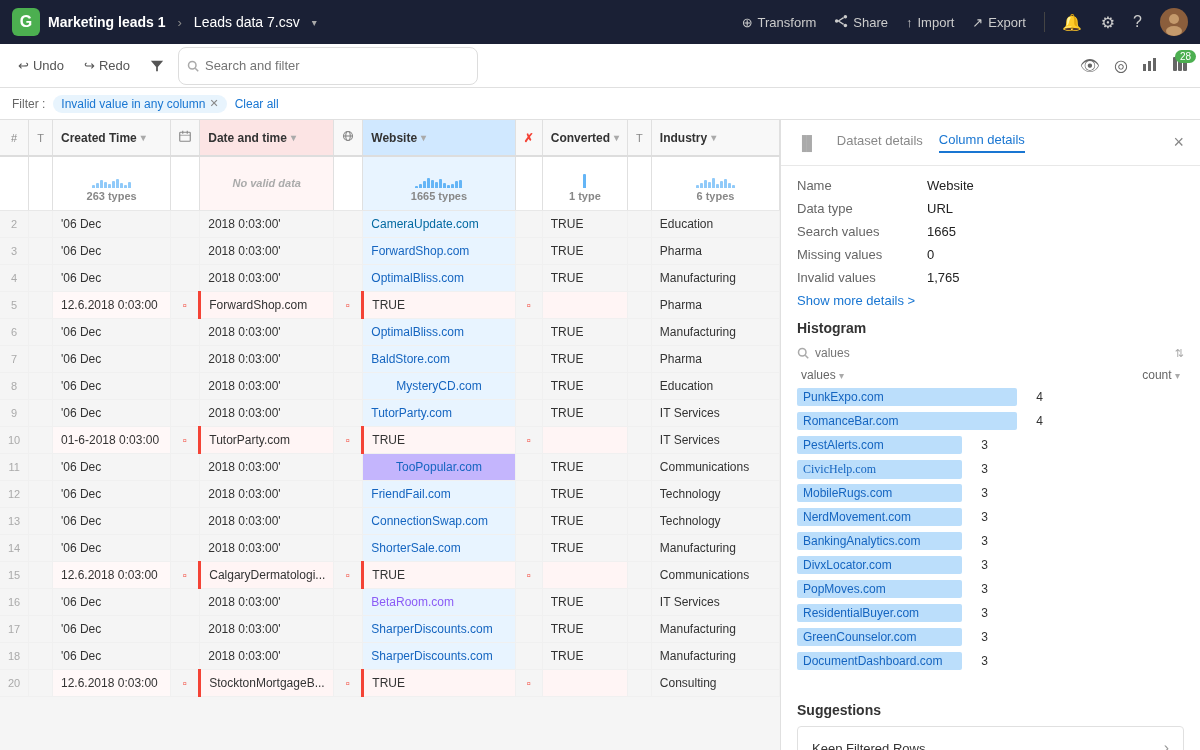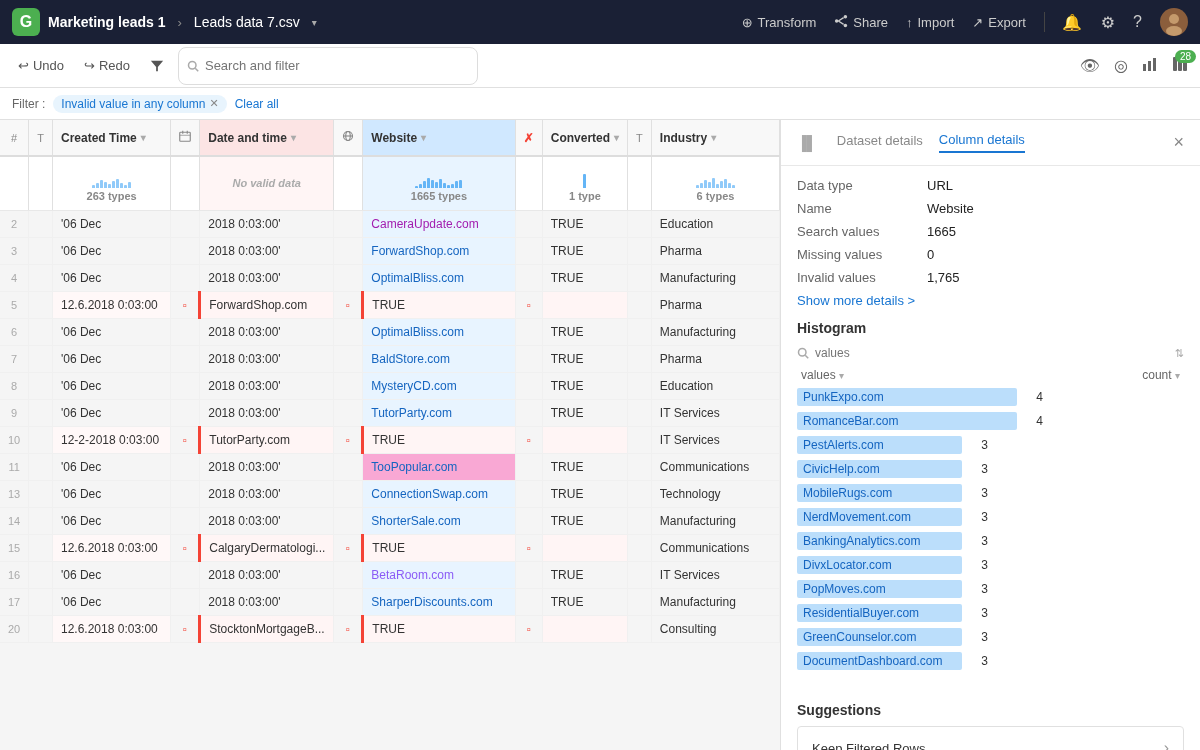--- a/index.html
+++ b/index.html
@@ -421,21 +421,21 @@
           </tr>
         </thead>
         <tbody id="table-body">
         <tr>
               <td class="row-num">2</td>
               <td style="text-align: center;"></td>
               <td>'06 Dec</td>
               <td style="text-align: center;"></td>
               <td>2018 0:03:00'</td>
               <td style="text-align: center;"></td>
-              <td style="background: rgb(232, 244, 255); color: #a21caf;">CameraUpdate.com</td>
+              <td style="background: rgb(232, 244, 255); color: #0369a1;">CameraUpdate.com</td>
               <td style="text-align: center;"></td>
               <td>TRUE</td>
               <td style="text-align: center;"></td>
               <td>Education</td>
             </tr>
             <tr>
               <td class="row-num">3</td>
               <td style="text-align: center;"></td>
               <td>'06 Dec</td>
               <td style="text-align: center;"></td>
@@ -499,21 +499,21 @@
               <td style="text-align: center;"></td>
               <td>Pharma</td>
             </tr>
             <tr>
               <td class="row-num">8</td>
               <td style="text-align: center;"></td>
               <td>'06 Dec</td>
               <td style="text-align: center;"></td>
               <td>2018 0:03:00'</td>
               <td style="text-align: center;"></td>
-              <td style="background: rgb(232, 244, 255); color: rgb(21, 101, 192);">MysteryCD.com</td>
+              <td style="background: rgb(232, 244, 255); color: rgb(21, 101, 192); text-align: center;">MysteryCD.com</td>
               <td style="text-align: center;"></td>
               <td>TRUE</td>
               <td style="text-align: center;"></td>
               <td>Education</td>
             </tr>
             <tr>
               <td class="row-num">9</td>
               <td style="text-align: center;"></td>
               <td>'06 Dec</td>
               <td style="text-align: center;"></td>
@@ -521,42 +521,55 @@
               <td style="text-align: center;"></td>
               <td style="background: rgb(232, 244, 255); color: rgb(21, 101, 192);">TutorParty.com</td>
               <td style="text-align: center;"></td>
               <td>TRUE</td>
               <td style="text-align: center;"></td>
               <td>IT Services</td>
             </tr>
             <tr>
               <td class="row-num">10</td>
               <td style="text-align: center;"></td>
-              <td style="background: rgb(255, 248, 248);">12-2-2018 0:03:00</td>
+              <td style="background: rgb(255, 248, 248);">01-6-2018 0:03:00</td>
               <td style="text-align: center;"><span style="color:#f44336;font-size:11px;">▫</span></td>
               <td style="background: rgb(255, 245, 245); border-left: 3px solid rgb(244, 67, 54);">TutorParty.com</td>
               <td style="text-align: center;"><span style="color:#f44336; font-size:11px;">▫</span></td>
               <td style="background: rgb(255, 245, 245); border-left: 3px solid rgb(244, 67, 54);">TRUE</td>
               <td style="text-align: center;"><span style="color:#f44336;font-size:11px;">▫</span></td>
               <td style="background: rgb(255, 245, 245);"></td>
               <td style="text-align: center;"></td>
               <td>IT Services</td>
             </tr>
             <tr>
               <td class="row-num">11</td>
               <td style="text-align: center;"></td>
               <td>'06 Dec</td>
               <td style="text-align: center;"></td>
               <td>2018 0:03:00'</td>
               <td style="text-align: center;"></td>
-              <td style="background: #f9a8d4; color: rgb(21, 101, 192);">TooPopular.com</td>
+              <td style="background: #c4b5fd; color: rgb(21, 101, 192); text-align: center;">TooPopular.com</td>
               <td style="text-align: center;"></td>
               <td>TRUE</td>
               <td style="text-align: center;"></td>
               <td>Communications</td>
+            </tr>
+            <tr>
+              <td class="row-num">12</td>
+              <td style="text-align: center;"></td>
+              <td>'06 Dec</td>
+              <td style="text-align: center;"></td>
+              <td>2018 0:03:00'</td>
+              <td style="text-align: center;"></td>
+              <td style="background: rgb(232, 244, 255); color: rgb(21, 101, 192);">FriendFail.com</td>
+              <td style="text-align: center;"></td>
+              <td>TRUE</td>
+              <td style="text-align: center;"></td>
+              <td>Technology</td>
             </tr>
             <tr>
               <td class="row-num">13</td>
               <td style="text-align: center;"></td>
               <td>'06 Dec</td>
               <td style="text-align: center;"></td>
               <td>2018 0:03:00'</td>
               <td style="text-align: center;"></td>
               <td style="background: rgb(232, 244, 255); color: rgb(21, 101, 192);">ConnectionSwap.com</td>
               <td style="text-align: center;"></td>
@@ -598,20 +611,33 @@
               <td>2018 0:03:00'</td>
               <td style="text-align: center;"></td>
               <td style="background: rgb(232, 244, 255); color: #8b5cf6;">BetaRoom.com</td>
               <td style="text-align: center;"></td>
               <td>TRUE</td>
               <td style="text-align: center;"></td>
               <td>IT Services</td>
             </tr>
             <tr>
               <td class="row-num">17</td>
+              <td style="text-align: center;"></td>
+              <td>'06 Dec</td>
+              <td style="text-align: center;"></td>
+              <td>2018 0:03:00'</td>
+              <td style="text-align: center;"></td>
+              <td style="background: rgb(232, 244, 255); color: rgb(21, 101, 192);">SharperDiscounts.com</td>
+              <td style="text-align: center;"></td>
+              <td>TRUE</td>
+              <td style="text-align: center;"></td>
+              <td>Manufacturing</td>
+            </tr>
+            <tr>
+              <td class="row-num">18</td>
               <td style="text-align: center;"></td>
               <td>'06 Dec</td>
               <td style="text-align: center;"></td>
               <td>2018 0:03:00'</td>
               <td style="text-align: center;"></td>
               <td style="background: rgb(232, 244, 255); color: rgb(21, 101, 192);">SharperDiscounts.com</td>
               <td style="text-align: center;"></td>
               <td>TRUE</td>
               <td style="text-align: center;"></td>
               <td>Manufacturing</td>
@@ -637,26 +663,26 @@
   <div class="right-panel">
     <div class="panel-header">
       <span style="color:#aaa; font-size:14px; margin-right:4px;">▐▌</span>
       <span class="panel-tab">Dataset details</span>
       <span class="panel-tab active">Column details</span>
       <span class="panel-close">×</span>
     </div>
     <div class="panel-body">
 
       <div class="detail-row">
+        <span class="detail-label">Name</span>
+        <span class="detail-value">Website</span>
+      </div>
+      <div class="detail-row">
         <span class="detail-label">Data type</span>
         <span class="detail-value">URL</span>
-      </div>
-      <div class="detail-row">
-        <span class="detail-label">Name</span>
-        <span class="detail-value">Website</span>
       </div>
       <div class="detail-row">
         <span class="detail-label">Search values</span>
         <span class="detail-value">1665</span>
       </div>
       <div class="detail-row">
         <span class="detail-label">Missing values</span>
         <span class="detail-value">0</span>
       </div>
       <div class="detail-row">
@@ -691,21 +717,21 @@
           </div>
           <div class="hist-bar-row">
             <div class="hist-bar-label" style="max-width: 220px;">RomanceBar.com</div>
             <div class="hist-bar-count">4</div>
           </div>
           <div class="hist-bar-row">
             <div class="hist-bar-label" style="max-width: 165px;">PestAlerts.com</div>
             <div class="hist-bar-count">3</div>
           </div>
           <div class="hist-bar-row">
-            <div class="hist-bar-label" style="max-width: 165px;">CivicHelp.com</div>
+            <div class="hist-bar-label" style="max-width: 165px; font-family: Liberation Serif, serif;">CivicHelp.com</div>
             <div class="hist-bar-count">3</div>
           </div>
           <div class="hist-bar-row">
             <div class="hist-bar-label" style="max-width: 165px;">MobileRugs.com</div>
             <div class="hist-bar-count">3</div>
           </div>
           <div class="hist-bar-row">
             <div class="hist-bar-label" style="max-width: 165px;">NerdMovement.com</div>
             <div class="hist-bar-count">3</div>
           </div>

